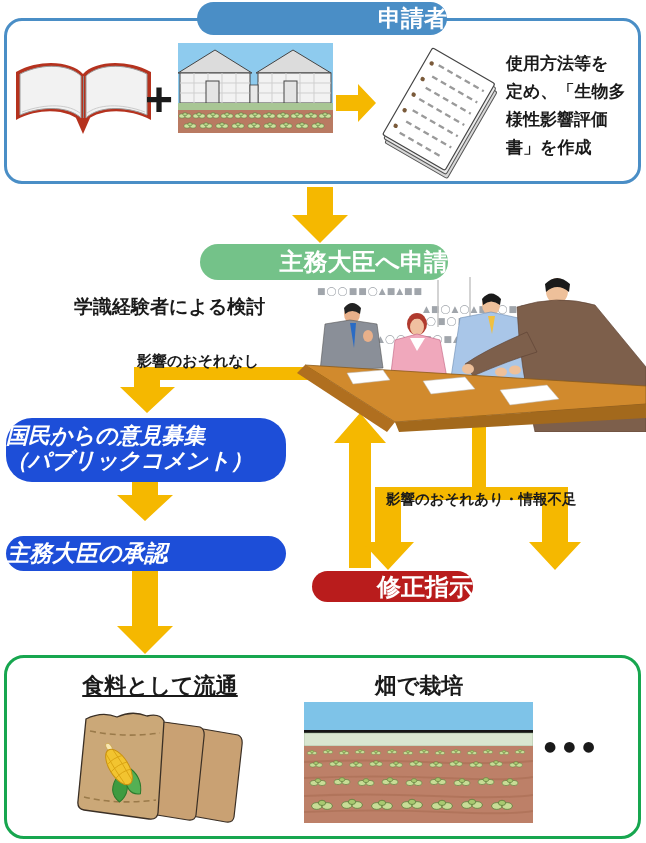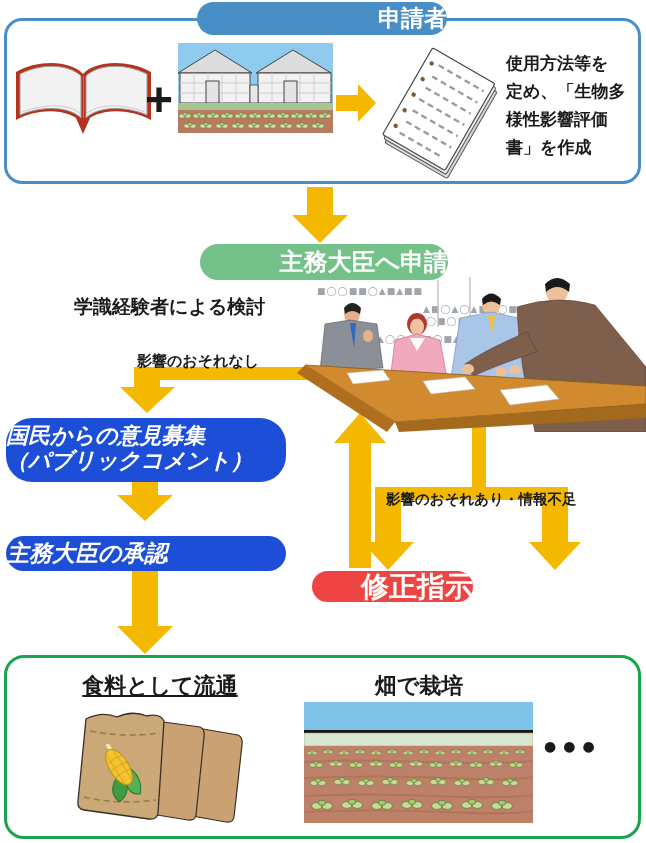--- a/index.html
+++ b/index.html
@@ -8,21 +8,21 @@
     font-family:"Liberation Sans","DejaVu Sans",sans-serif;color:#1a1a1a;
   }
   .abs{position:absolute;}
   .label{font-weight:600;color:#1a1a1a;white-space:nowrap;text-align:right;}
   .panel{box-sizing:border-box;background:#fff;}
   .panel-blue{border:3px solid #4a8ec6;border-radius:18px;}
   .panel-green{border:3px solid #17a64f;border-radius:20px;}
   .badge{display:flex;align-items:center;justify-content:flex-end;color:#fff;font-weight:700;white-space:nowrap;box-sizing:border-box;}
   .badge-blue{background:#4a8ec6;border-radius:17px;font-size:23px;z-index:6;}
   .badge-lightgreen{background:#74c289;border-radius:20px;font-size:24px;z-index:6;}
-  .badge-green{background:#ef4444;border-radius:17px;font-size:28px;z-index:6;}
+  .badge-green{background:#b91c1c;border-radius:17px;font-size:24px;z-index:6;}
   .box-green{background:#1d4ed8;border-radius:26px;color:#fff;font-weight:700;text-align:left;z-index:6;font-style:italic;}
   .arrow{z-index:1;}
   .illus{z-index:3;}
   .toptext{z-index:7;}
   svg{display:block;}
 </style>
 </head>
 <body>
 
 <div class="canvas">

